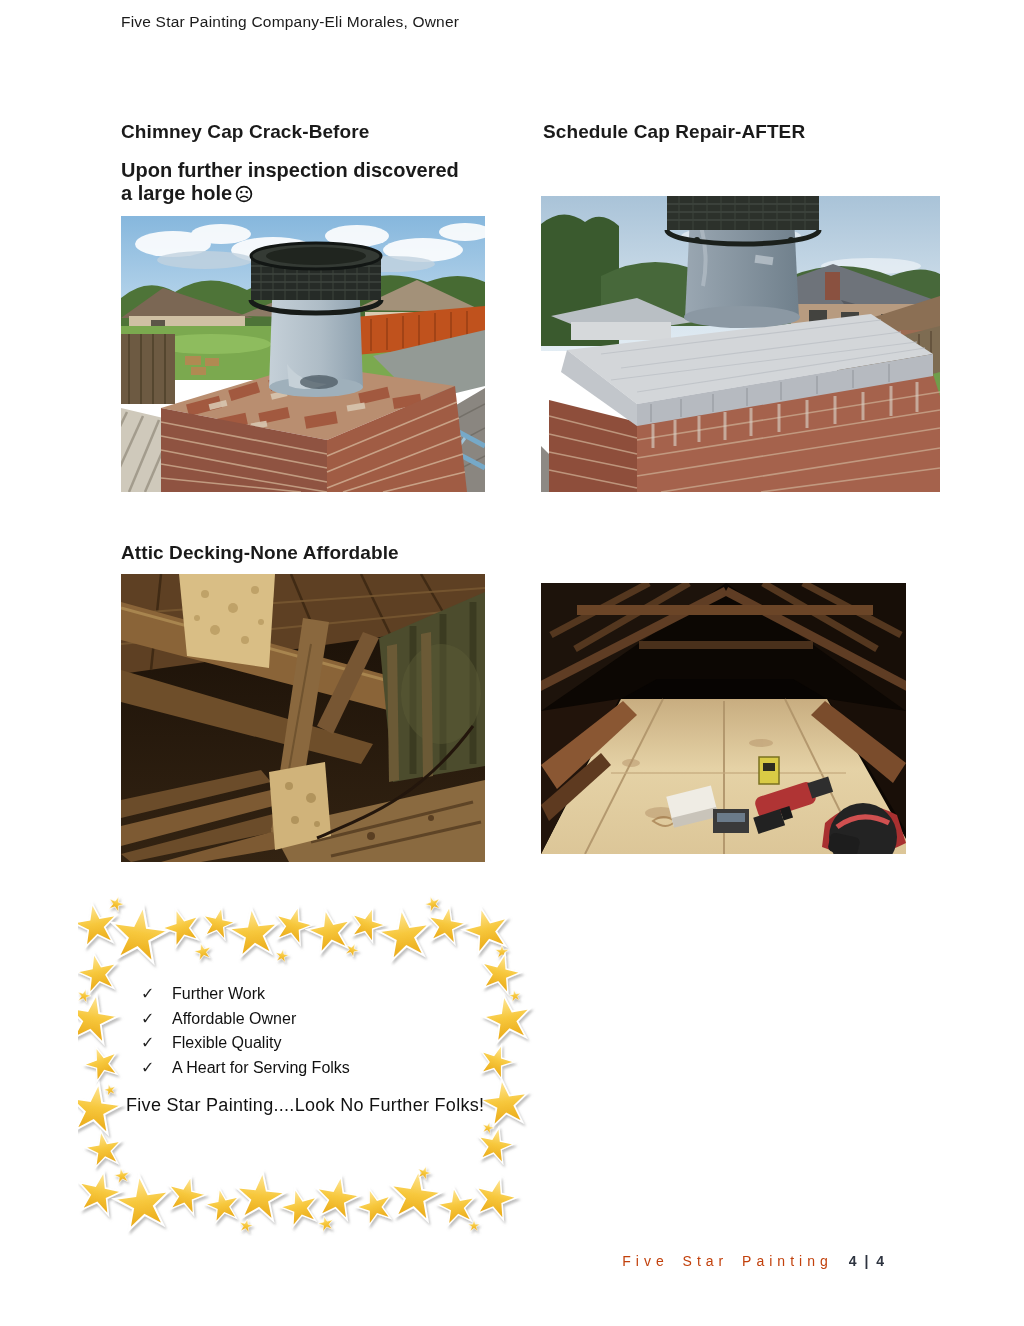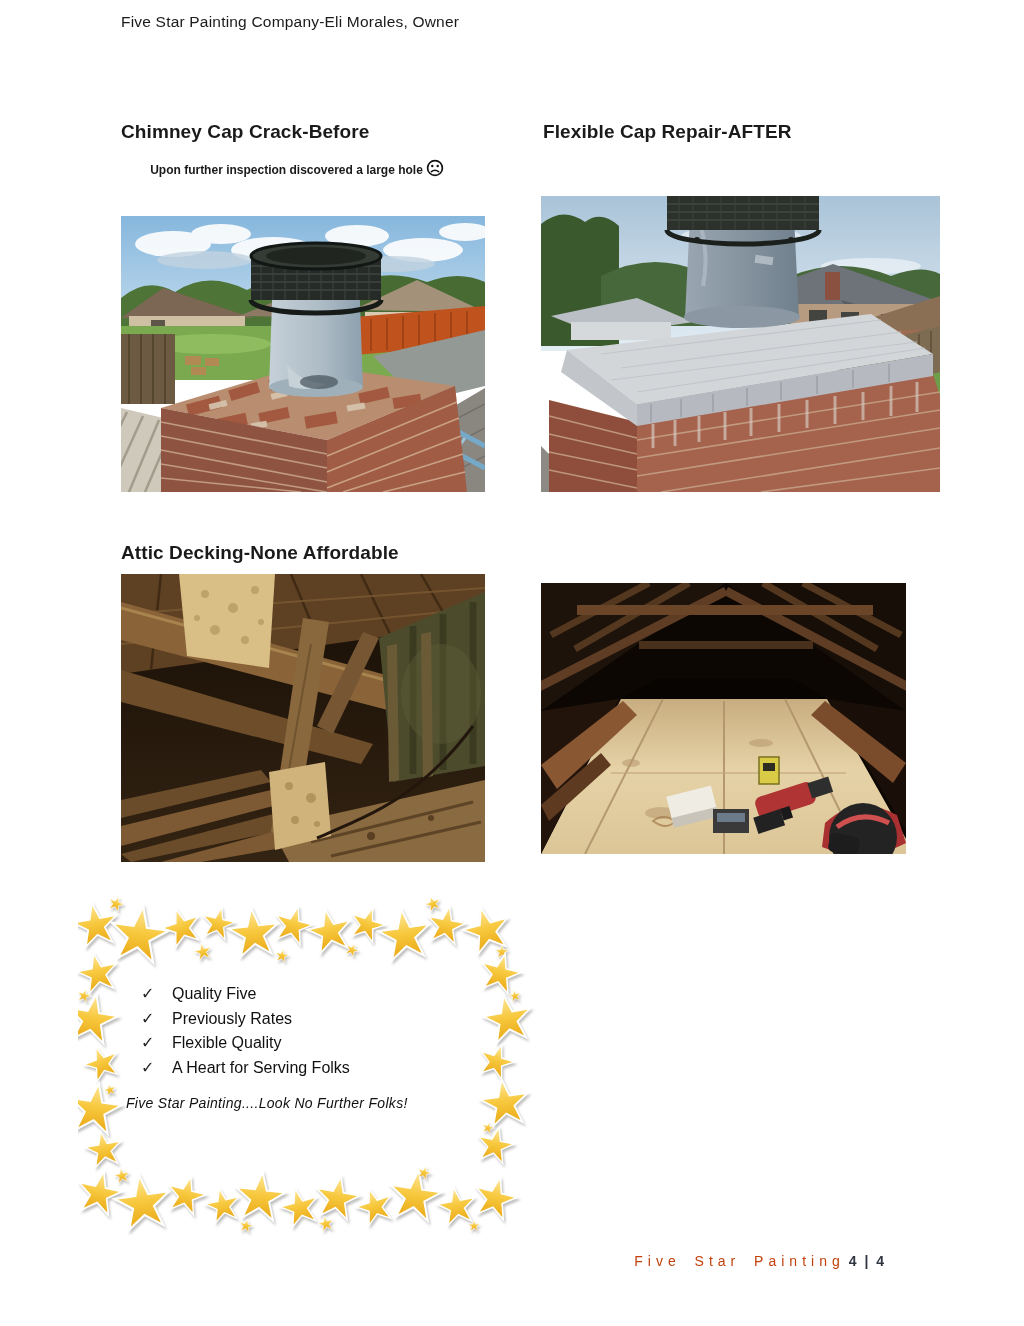--- a/index.html
+++ b/index.html
@@ -17,53 +17,53 @@
   .abs { position: absolute; }
   .doc-header {
     left: 121px; top: 13px;
     font-size: 15.5px; font-weight: 400; letter-spacing: .2px;
   }
   .sec-title {
     font-size: 19px; font-weight: bold; letter-spacing: .1px;
   }
   .note {
     left: 121px; top: 159px; width: 352px;
-    font-size: 12px; font-weight: bold; line-height: 23px; text-align: center;
+    font-size: 20px; font-weight: bold; line-height: 23px;
   }
   .sad-svg { vertical-align: -3px; margin-left: 3px; }
   figure.photo { position: absolute; line-height: 0; }
   figure.photo svg { display: block; }
   .star-frame { left: 78px; top: 896px; width: 458px; height: 340px; }
   .check-list { left: 141px; top: 984px; }
   .check-row { display: flex; align-items: baseline; height: 24.5px; }
   .check-mark {
     width: 31px; font-size: 16px; font-weight: bold; color: #222;
     font-family: "DejaVu Sans", sans-serif;
   }
   .check-label { font-size: 16px; color: #111; }
   .tagline {
     left: 126px; top: 1095px;
-    font-style: italic; font-size: 14px; color: #111; letter-spacing: .3px;
+    font-size: 18px; color: #111; letter-spacing: .3px;
   }
   .doc-footer {
     top: 1253px; right: 138px;
     font-size: 14px;
   }
   .footer-brand { color: #c2410c; letter-spacing: 5px; word-spacing: 5px; }
-  .footer-page  { color: #2e3440; font-weight: bold; letter-spacing: 2px; margin-left: 4px; }
+  .footer-page  { color: #2e3440; font-weight: bold; letter-spacing: 2px; margin-left: 16px; }
 </style>
 </head>
 <body>
 
 <div class="page">
 
   <div class="abs doc-header">Five Star Painting Company-Eli Morales, Owner</div>
 
   <div class="abs sec-title" style="left:121px; top:121px;">Chimney Cap Crack-Before</div>
-  <div class="abs sec-title" style="left:543px; top:121px;">Flexible Cap Repair-AFTER</div>
+  <div class="abs sec-title" style="left:543px; top:121px;">Schedule Cap Repair-AFTER</div>
 
   <div class="abs note">
     <span>Upon further inspection discovered a large hole</span><svg class="sad-svg" width="18" height="18" viewBox="0 0 18 18">
       <circle cx="9" cy="9" r="7.4" fill="none" stroke="#111" stroke-width="1.7"></circle>
       <circle cx="6.3" cy="7" r="1.2" fill="#111"></circle>
       <circle cx="11.7" cy="7" r="1.2" fill="#111"></circle>
       <path d="M5.4 12.6 Q9 9.8 12.6 12.6" fill="none" stroke="#111" stroke-width="1.6" stroke-linecap="round"></path>
     </svg>
   </div>
 
@@ -553,25 +553,25 @@
         <use href="#star" transform="translate(427,208) rotate(-8) scale(25)"></use>
         <use href="#star" transform="translate(417,250) rotate(12) scale(19)"></use>
         <use href="#star" transform="translate(437,100) rotate(-10) scale(6)"></use>
         <use href="#star" transform="translate(410,232) rotate(16) scale(6)"></use>
       </g>
   </svg>
 
   <div class="abs check-list">
     <div class="check-row">
       <span class="check-mark">✓</span>
-      <span class="check-label">Quality Five</span>
+      <span class="check-label">Further Work</span>
     </div>
     <div class="check-row">
       <span class="check-mark">✓</span>
-      <span class="check-label">Previously Rates</span>
+      <span class="check-label">Affordable Owner</span>
     </div>
     <div class="check-row">
       <span class="check-mark">✓</span>
       <span class="check-label">Flexible Quality</span>
     </div>
     <div class="check-row">
       <span class="check-mark">✓</span>
       <span class="check-label">A Heart for Serving Folks</span>
     </div>
   </div>

